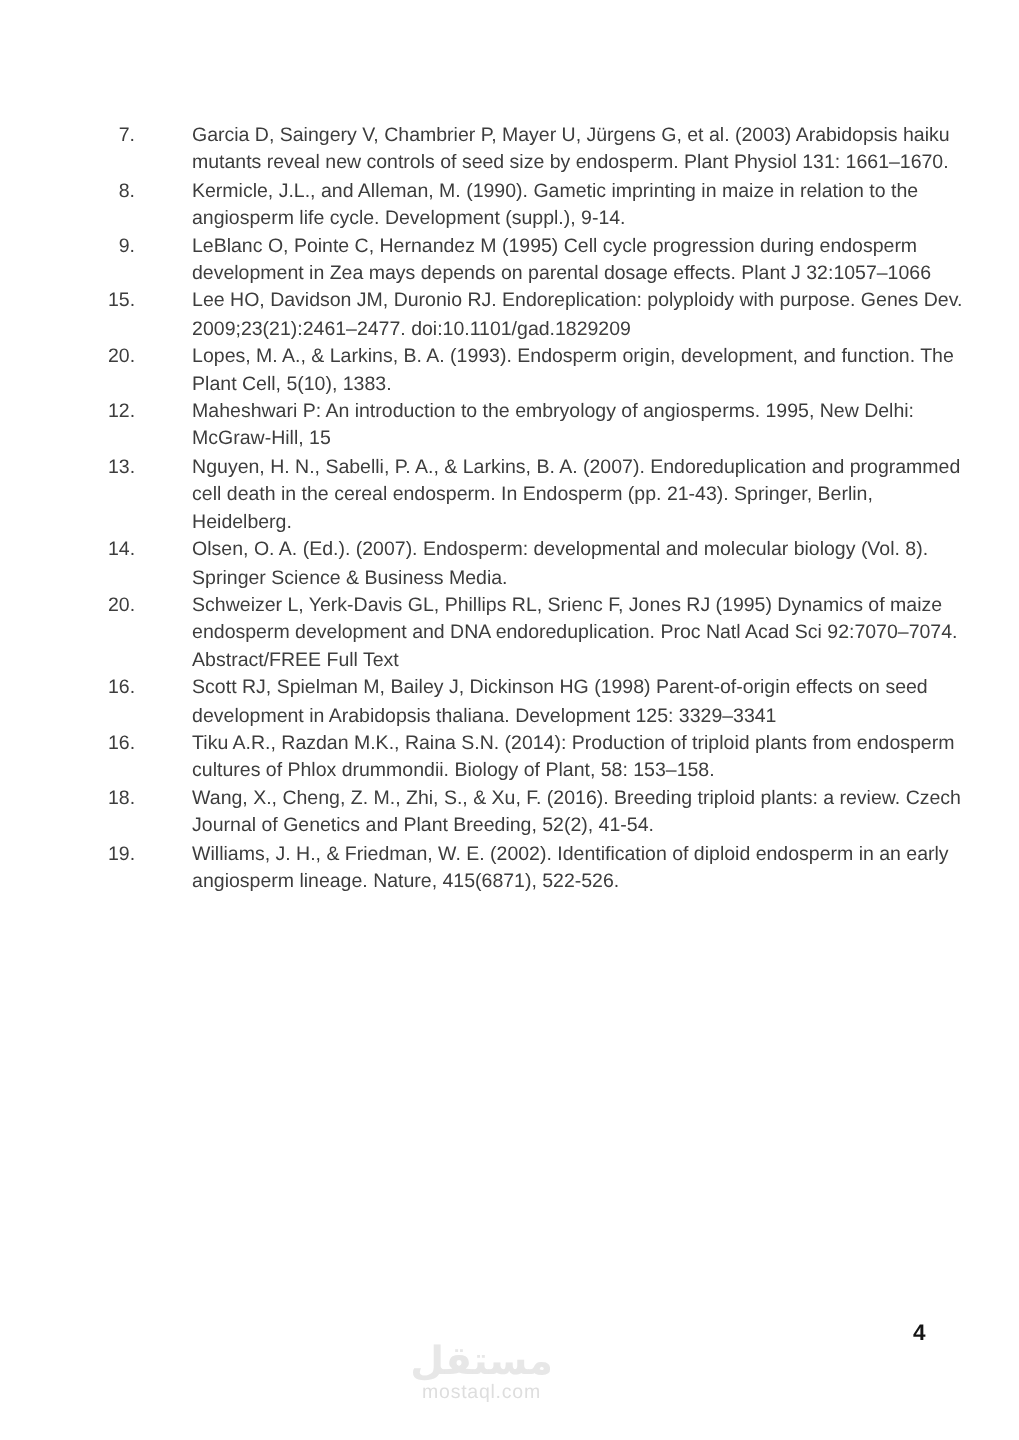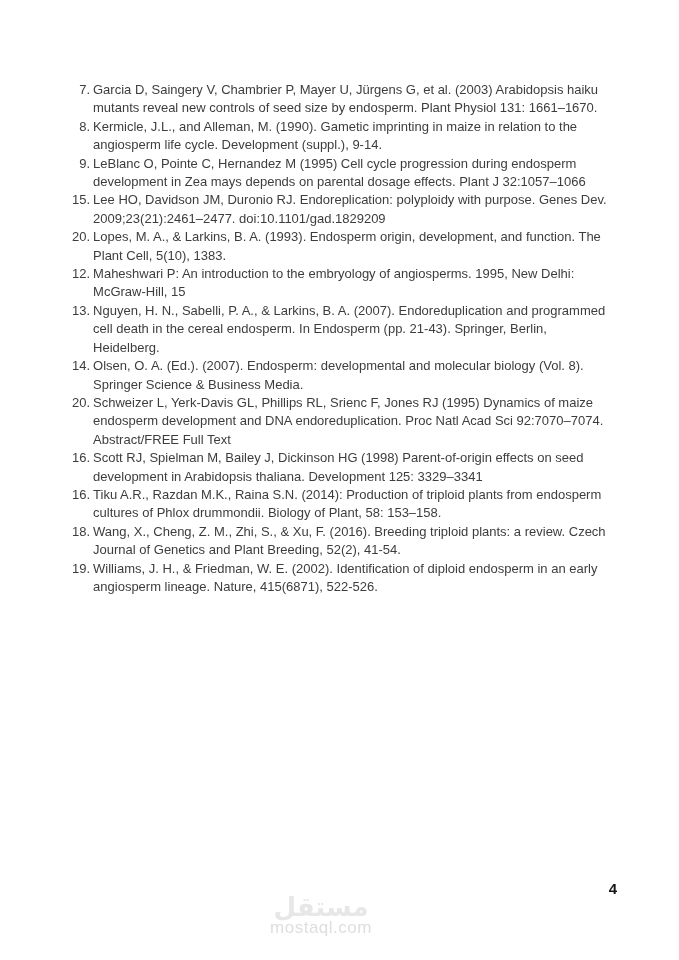--- a/index.html
+++ b/index.html
@@ -29,20 +29,21 @@
   }
   .ref-num {
     flex: 0 0 18px;
     text-align: right;
     margin-right: 3px;
     white-space: nowrap;
   }
   .ref-text {
     flex: 1 1 auto;
     white-space: pre;
+    margin-left: 35px;
   }
   .page-number {
     position: absolute;
     top: 880px;
     right: 62px;
     font-size: 15px;
     font-weight: bold;
     color: #151515;
   }
   .watermark {
@@ -55,21 +56,21 @@
   }
   .watermark-logo {
     font-size: 26px;
     font-weight: bold;
     line-height: 26px;
     color: #e7e7e7;
     direction: rtl;
   }
   .watermark-site {
     margin-top: 1px;
-    font-size: 17px;
+    font-size: 13px;
     line-height: 13px;
     letter-spacing: 0.5px;
     color: #dedede;
   }
 </style>
 </head>
 <body>
 
 <div class="page">
 

